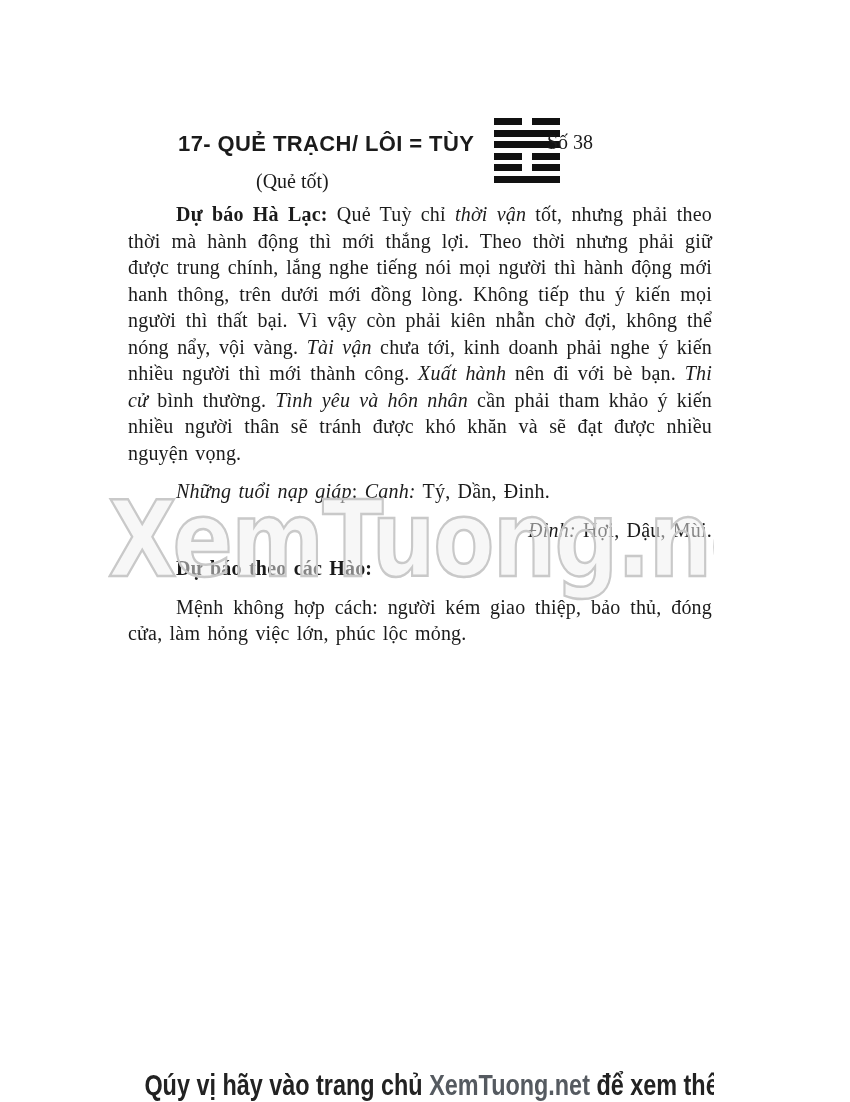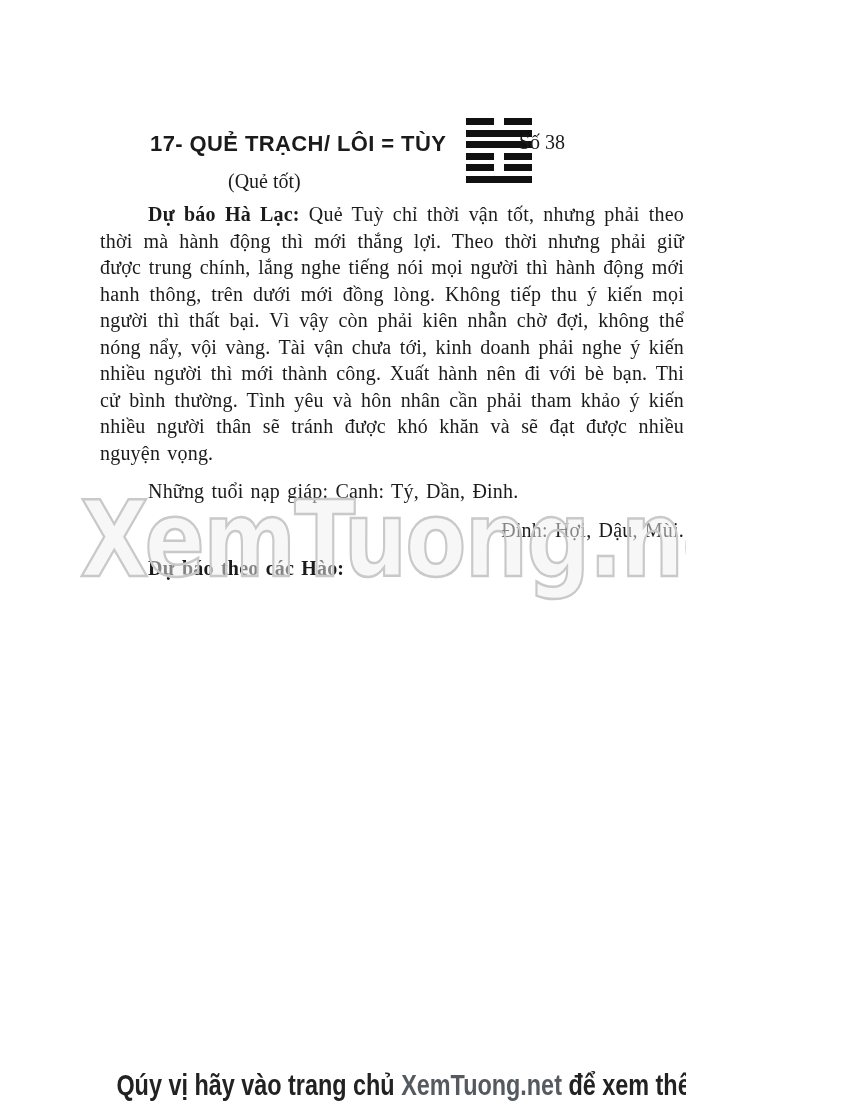--- a/index.html
+++ b/index.html
@@ -3,20 +3,21 @@
 <meta charset="utf-8">
 <style>
   html,body{margin:0;padding:0;background:#ffffff;}
   .page{
     position:relative;
     width:686px;height:1102px;
     background:#ffffff;
     overflow:hidden;
     font-family:"Liberation Serif",serif;
     color:#1b1b1b;
+    margin-left:28px;
   }
   
   .title{
     position:absolute;left:150px;top:131px;
     font-family:"Liberation Sans",sans-serif;
     font-weight:700;font-size:22px;letter-spacing:.4px;
     white-space:nowrap;
   }
   .subtitle{
     position:absolute;left:228px;top:170px;
@@ -37,21 +38,21 @@
   .body-text{
     position:absolute;left:100px;top:201px;width:584px;
     font-size:20px;line-height:26.5px;
     text-align:justify;
     letter-spacing:.2px;word-spacing:2px;
     z-index:1;
   }
   .body-text p{margin:0 0 12px 0;text-indent:48px;}
   .body-text p.dinh-line{text-indent:0;margin-left:238px;text-align:right;}
   .bold{font-weight:700;}
-  .ital{}
+  .ital{font-style:italic;}
   
   .watermark{
     position:absolute;left:80px;top:478px;
     font-family:"DejaVu Sans",sans-serif;
     font-weight:700;font-size:106px;letter-spacing:-2px;
     color:rgba(240,240,240,0.5);
     -webkit-text-stroke:2.5px #c9c9c9;
     transform:scaleX(0.84);transform-origin:left top;
     white-space:nowrap;
     z-index:3;pointer-events:none;
@@ -110,20 +111,21 @@
 
     <p><span class="ital">Những tuổi nạp giáp</span><span>: </span><span class="ital">Canh:</span><span> Tý, Dần, Đinh.</span></p>
 
     <p class="dinh-line"><span class="ital">Đinh:</span><span> Hợi, Dậu, Mùi.</span></p>
 
 
     <p class="bold">Dự báo theo các Hào:</p>
 
 
 
+    <p>Mệnh không hợp cách: người kém giao thiệp, bảo thủ, đóng cửa, làm hỏng việc lớn, phúc lộc mỏng.</p>
 
 
 
   </div>
 
   <div class="page-number">147</div>
 
   <div class="footer">
     <span class="squeeze"><span>Qúy vị hãy vào trang chủ </span><a class="link" href="#">XemTuong.net</a><span> để xem thêm nhiều mục hay khác</span></span>
   </div>

